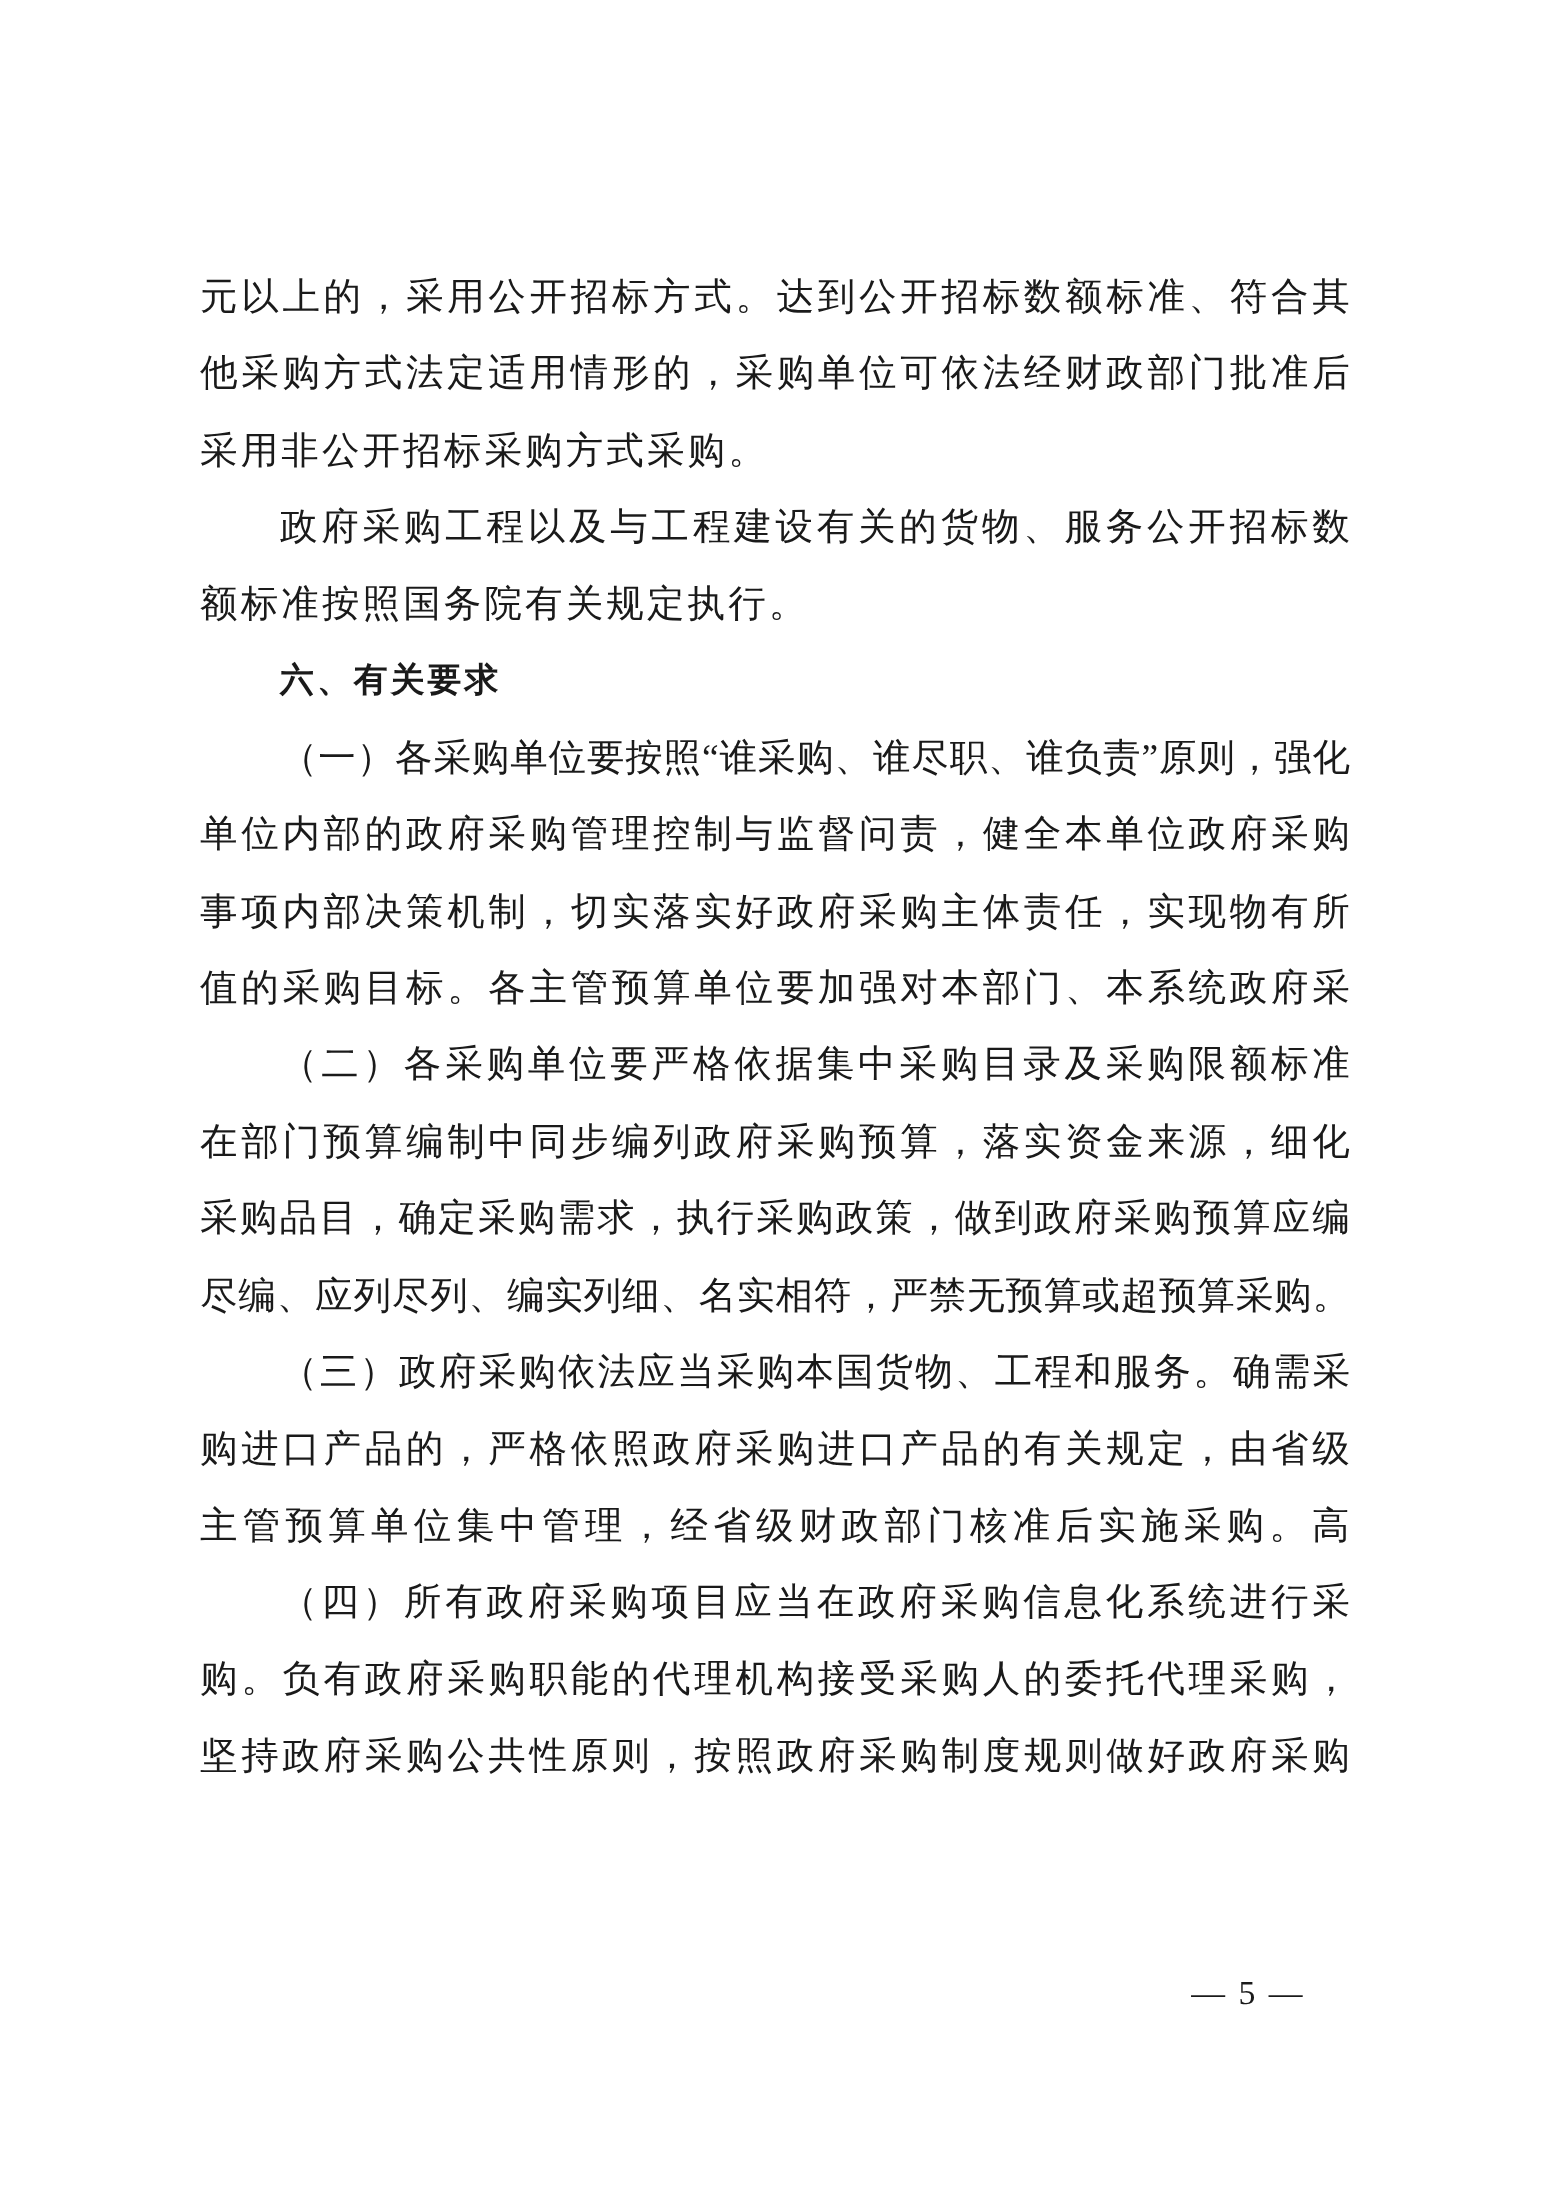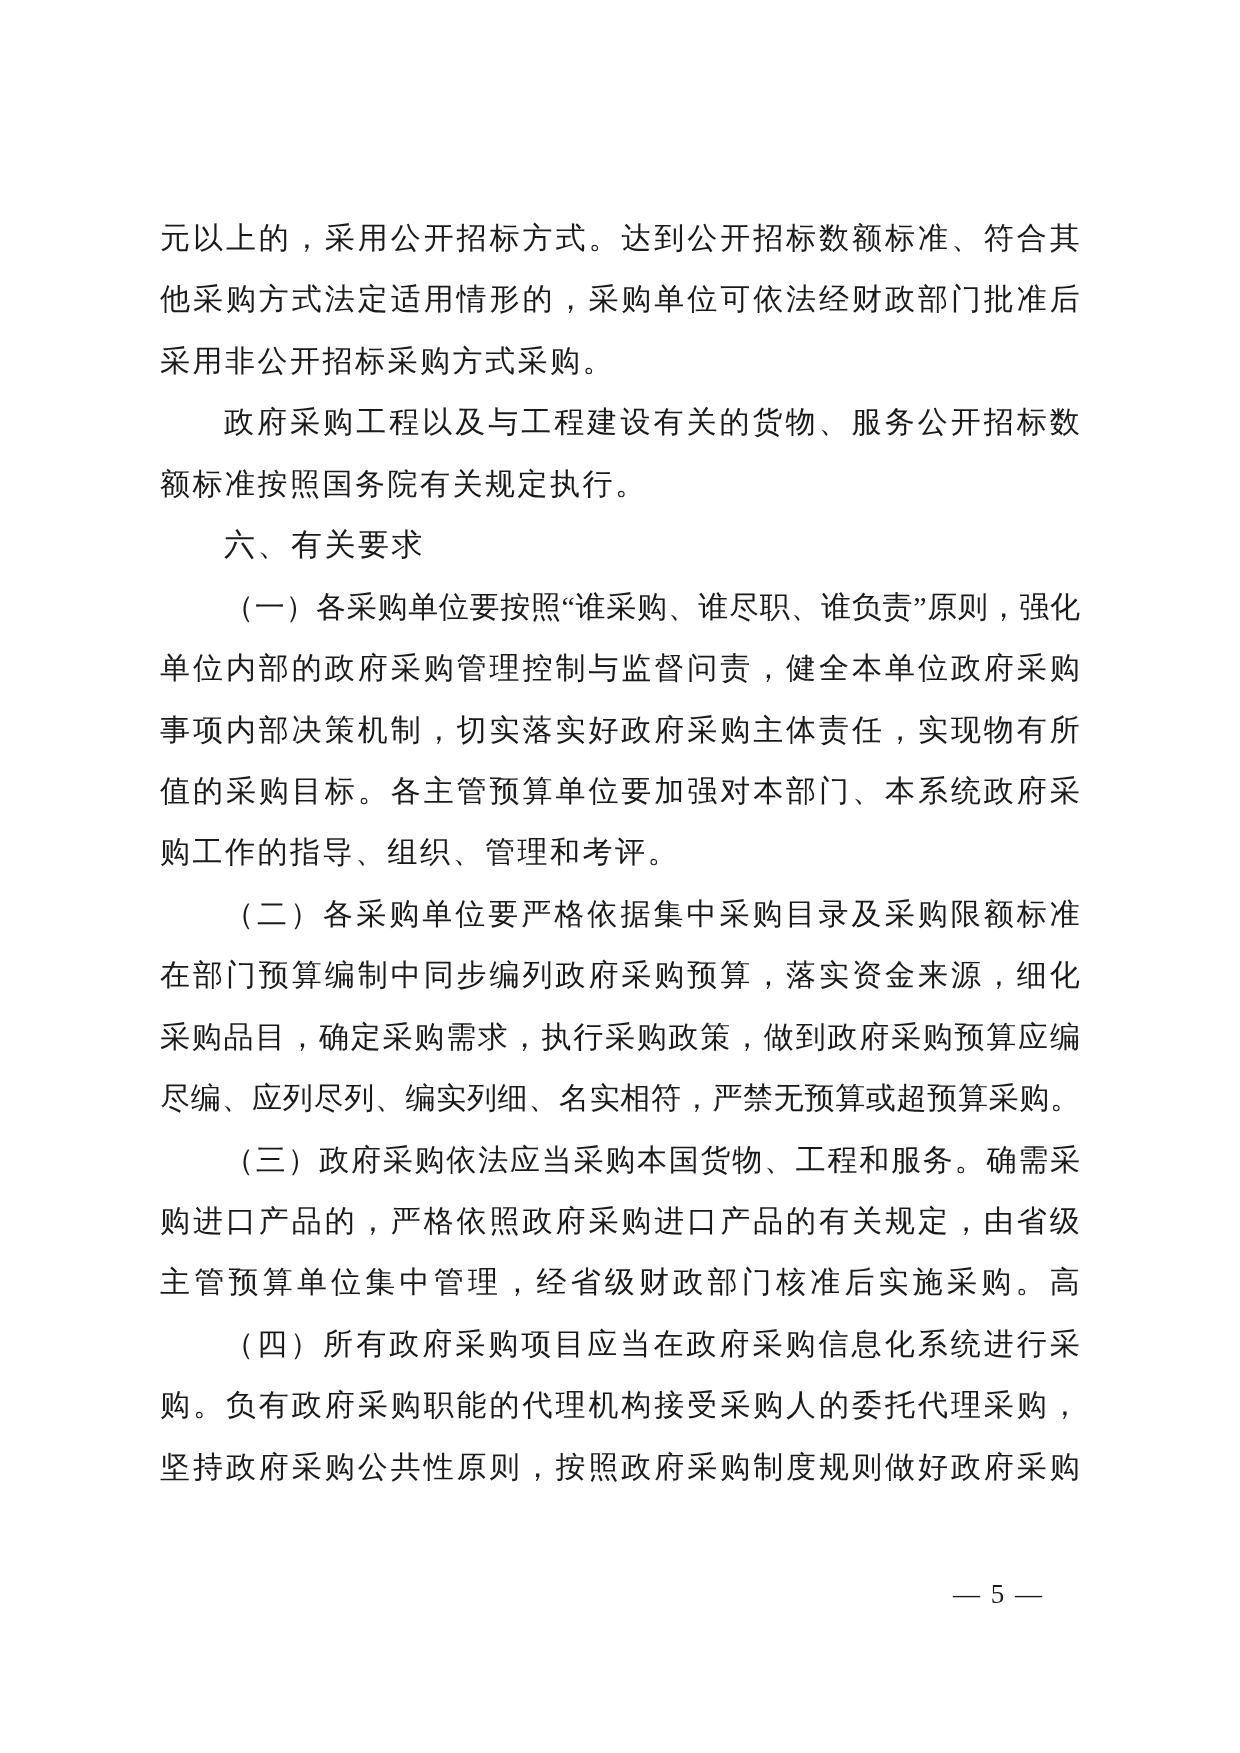--- a/index.html
+++ b/index.html
@@ -43,22 +43,22 @@
   
   .line.natural {
     letter-spacing: 2.5px;
     font-family: Liberation Serif, serif;
   }
   .line.indent {
     padding-left: 64px;
   }
   .line.heading {
     font-family: "Liberation Sans", "DejaVu Sans", sans-serif;
-    font-weight: 400;
-    font-size: 31px;
+    font-weight: 700;
+    font-size: 27px;
     letter-spacing: 2.5px;
   }
   .page-number {
     position: absolute;
     left: 953px;
     top: 1577px;
     font-size: 27px;
     line-height: 34px;
     letter-spacing: 2px;
     font-family: "Liberation Serif", "DejaVu Serif", serif;
@@ -276,21 +276,20 @@
         <span>部</span>
         <span>门</span>
         <span>、</span>
         <span>本</span>
         <span>系</span>
         <span>统</span>
         <span>政</span>
         <span>府</span>
         <span>采</span>
       </div>
-    <div class="line natural">购工作的指导、组织、管理和考评。</div>
     <div class="line fill indent">
         <span>（</span>
         <span>二</span>
         <span>）</span>
         <span>各</span>
         <span>采</span>
         <span>购</span>
         <span>单</span>
         <span>位</span>
         <span>要</span>

